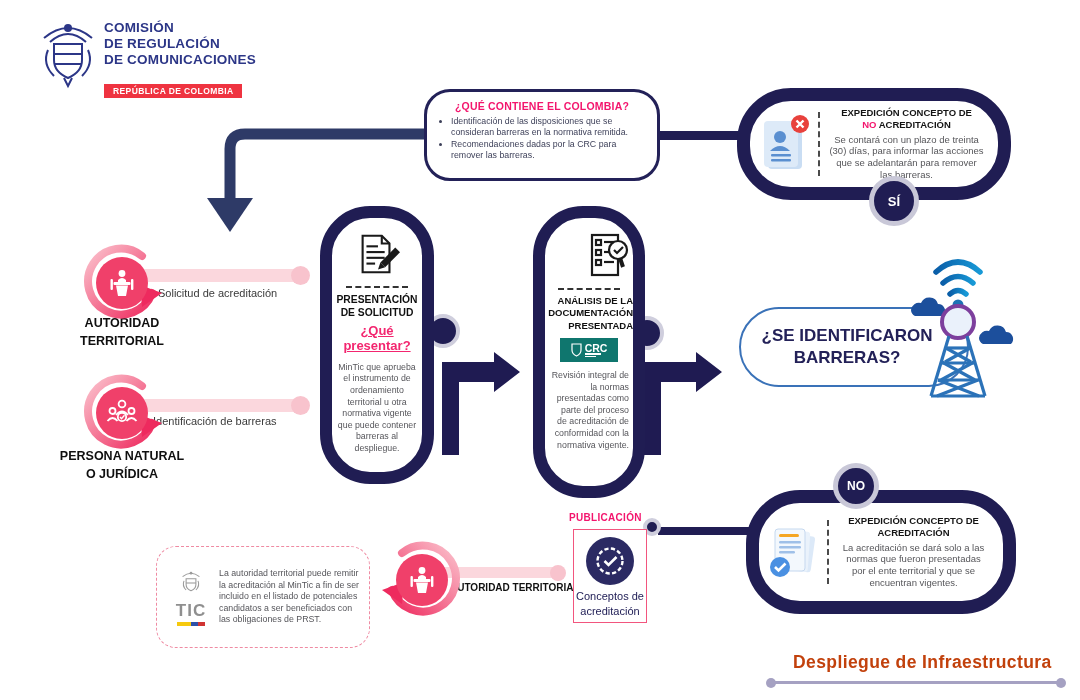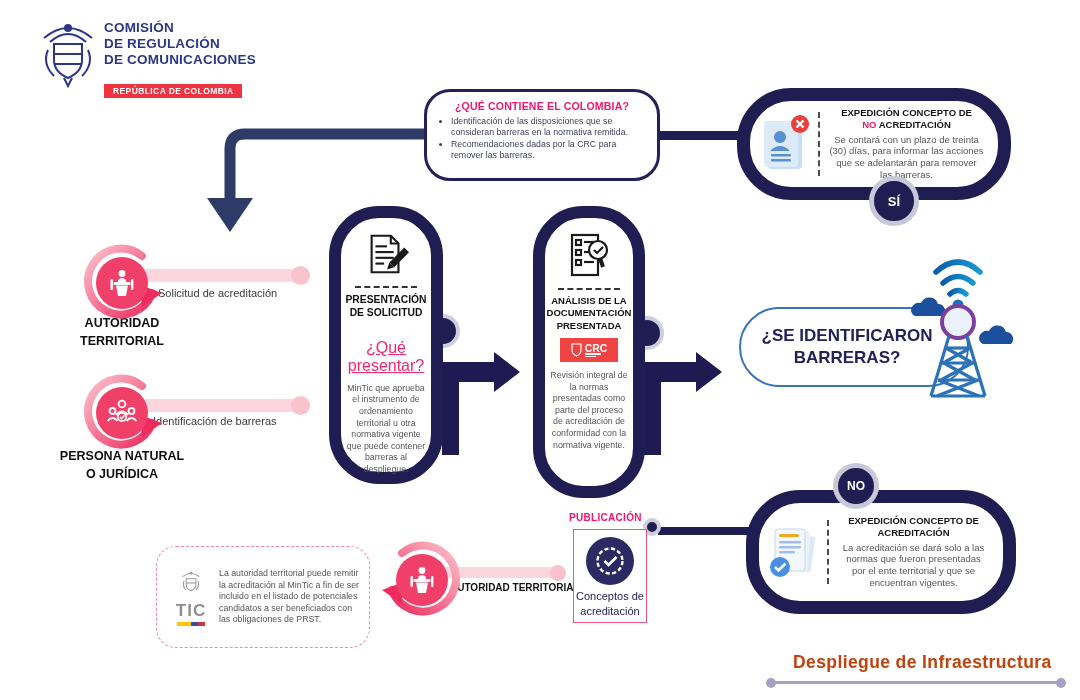--- a/index.html
+++ b/index.html
@@ -43,23 +43,23 @@
   .flowbar { position:absolute; background:#fbd7dd; border-radius:7px; z-index:0; }
   .flowdot { position:absolute; background:#f8c3cd; border-radius:50%; z-index:0; }
   .actor-label { position:absolute; color:#3a3a3a; font-size:11px; z-index:1; }
   .actor-name { position:absolute; color:#0f0f0f; font-weight:bold; font-size:12.5px; text-align:center; line-height:1.4; z-index:1; }
   .swirl { position:absolute; z-index:2; }
 
   
   .step-inner { padding-top:13px; }
   .dash-sep { width:62px; border-top:2px dashed #333; margin:5px auto 5px; }
   .step-title { font-size:10.3px; font-weight:bold; color:#101010; line-height:1.3; }
-  .step-link { display:inline-block; margin-top:19px; color:#f3256f; font-weight:normal; font-size:16px; text-decoration:underline; }
+  .step-link { display:inline-block; margin-top:3px; color:#f3256f; font-weight:bold; font-size:13px; text-decoration:underline; }
   .step-body { margin:8px 4px 0; font-size:8.8px; color:#55555a; line-height:1.32; }
-  .crc-badge { width:58px; height:24px; background:#ef4444; margin:6px auto 0; display:flex; align-items:center; justify-content:center; gap:3px; }
+  .crc-badge { width:58px; height:24px; background:#0f766e; margin:6px auto 0; display:flex; align-items:center; justify-content:center; gap:3px; }
   .crc-badge .crc-word { color:#fff; font-weight:bold; font-size:10.5px; line-height:1; }
   .crc-badge .crc-lines { display:flex; flex-direction:column; gap:1px; }
   .crc-badge .crc-lines i { display:block; height:1.5px; background:#fff; }
 
   
   .barriers { left:739px; top:307px; width:230px; height:80px; background:#fff;
               border:2px solid #3a72b8; border-radius:40px; z-index:2; }
   .barriers .q { margin:16px 0 0 16px; width:180px; text-align:center; color:#232158;
                  font-weight:bold; font-size:17px; line-height:1.3; }
 
@@ -188,21 +188,21 @@
       <path d="M20.5,23 q5,-6 10,0"></path>
       <circle cx="16" cy="19" r="4.2"></circle>
       <path d="M14,19 l1.5,1.7 l3,-3.4" stroke-width="1.4"></path>
     </g>
   </svg>
   <div class="actor-label" style="left:153px; top:415px;">Identificación de barreras</div>
   <div class="actor-name pre" style="left:42px; top:448px; width:160px;">PERSONA NATURAL
 O JURÍDICA</div>
 
   <div class="bump" style="left:426px; top:314px;"></div>
-  <div class="vpill" style="left:329px; top:206px; width:114px; height:278px;">
+  <div class="vpill" style="left:320px; top:206px; width:114px; height:278px;">
     <div class="step-inner">
       <svg width="46" height="46" viewBox="0 0 48 48">
         <g stroke="#1a1a1a" stroke-width="2.2" fill="none">
           <path d="M9,5 h20 l8,8 v30 h-28 z"></path>
           <path d="M29,5 v8 h8"></path>
           <line x1="13" y1="16" x2="25" y2="16"></line>
           <line x1="13" y1="22" x2="32" y2="22"></line>
           <line x1="13" y1="28" x2="32" y2="28"></line>
           <line x1="13" y1="34" x2="22" y2="34"></line>
         </g>
@@ -217,21 +217,21 @@
       <a class="step-link" href="#">¿Qué presentar?</a>
       <div class="step-body">MinTic que aprueba el instrumento de ordenamiento territorial u otra normativa vigente que puede contener barreras al despliegue.</div>
     </div>
   </div>
 
   <svg class="abs" style="left:442px; top:352px;" width="80" height="105" viewBox="0 0 80 105">
     <polygon points="0,10 52,10 52,0 78,20 52,40 52,30 17,30 17,103 0,103" fill="#1f1b52"></polygon>
   </svg>
 
   <div class="bump" style="left:630px; top:316px;"></div>
-  <div class="vpill" style="left:533px; top:206px; width:112px; height:292px;">
+  <div class="vpill" style="left:533px; top:206px; width:112px; height:292px;text-align:right;">
     <div class="step-inner">
       <svg width="48" height="48" viewBox="0 0 48 48">
         <g stroke="#1a1a1a" stroke-width="2.2" fill="none">
           <rect x="7" y="4" width="26" height="40"></rect>
           <rect x="11" y="9" width="5" height="5"></rect>
           <rect x="11" y="19" width="5" height="5"></rect>
           <rect x="11" y="29" width="5" height="5"></rect>
           <line x1="19" y1="11" x2="29" y2="11"></line>
           <line x1="19" y1="21" x2="29" y2="21"></line>
           <line x1="19" y1="31" x2="29" y2="31"></line>

